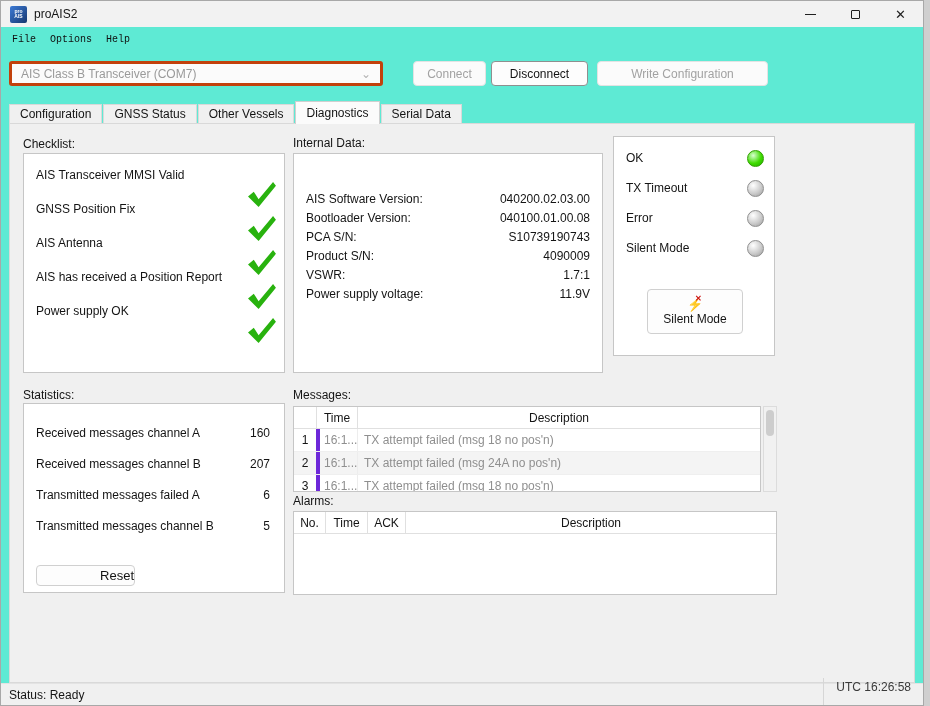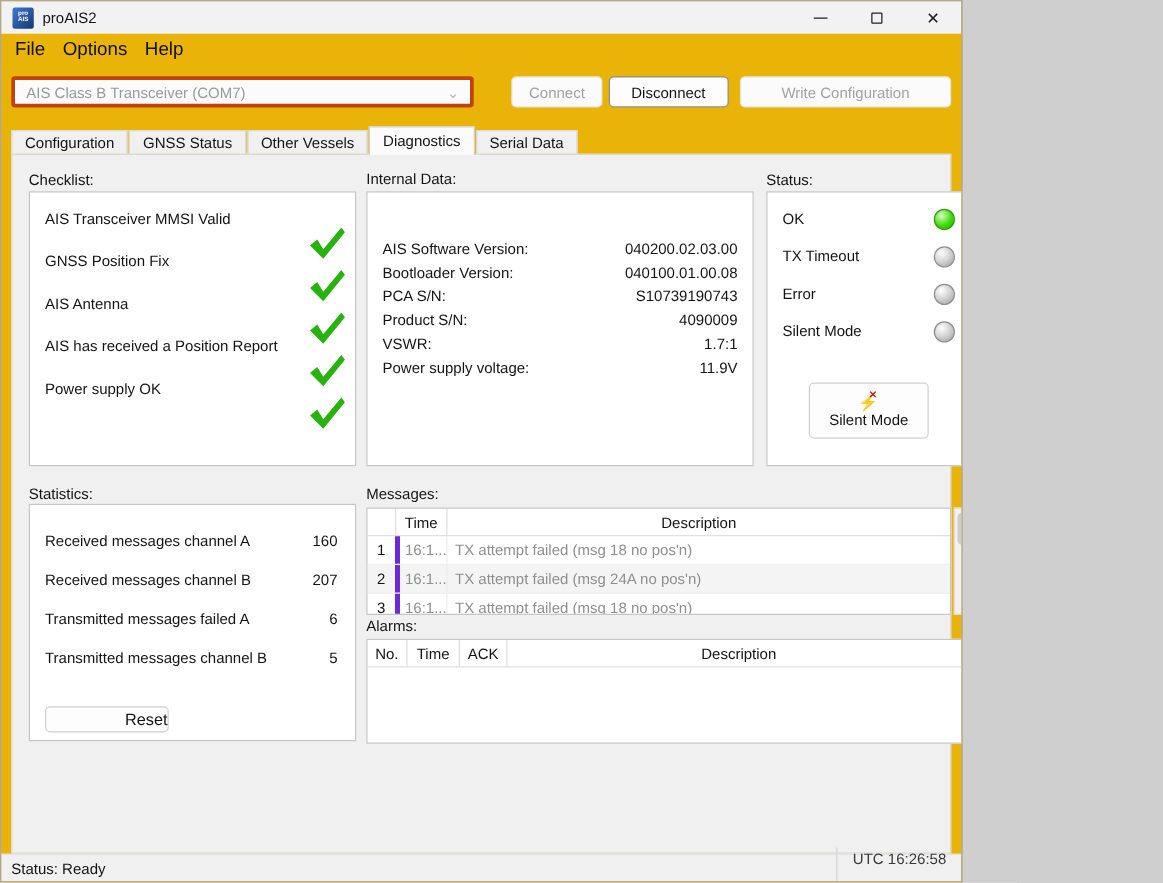--- a/index.html
+++ b/index.html
@@ -1,31 +1,31 @@
 <!DOCTYPE html>
 <html><head>
 <meta charset="utf-8">
 <style>
   * { margin:0; padding:0; box-sizing:border-box; }
   html,body { background:#cfcfcf; }
   body { font-family:"Liberation Sans", sans-serif; }
-  .window { width:770px; height:706px; background:#eab308; position:relative; overflow:hidden; border:1px solid #a8a8a8; }
+  .window { width:924px; height:706px; background:#5eead4; position:relative; overflow:hidden; border:1px solid #a8a8a8; }
 
   
   .titlebar { height:26px; display:flex; align-items:center; padding-left:9px; background:#f2f2f2; }
   .app-icon { width:17px; height:17px; background:linear-gradient(135deg,#3d7bd6 0%,#16376f 100%); color:#fff; font-size:5px; font-weight:bold; line-height:1.1; display:flex; align-items:center; justify-content:center; border-radius:2px; margin-right:7px; text-align:center; }
   .title-text { font-size:12px; color:#141414; }
   .win-controls { margin-left:auto; display:flex; height:100%; }
   .win-btn { width:45px; height:100%; display:flex; align-items:center; justify-content:center; color:#202020; }
   .glyph-min { width:11px; height:1px; background:#202020; display:block; }
   .glyph-max { width:9px; height:9px; border:1px solid #202020; border-radius:1px; display:block; }
   .glyph-close { font-size:13px; }
 
   
-  .menubar { height:24px; display:flex; align-items:center; padding-left:4px; font-size:15px; color:#101010; }
+  .menubar { height:24px; display:flex; align-items:center; padding-left:4px; font-size:10px; color:#101010;font-family:Liberation Mono, monospace; }
   .menu-item { padding:3px 7px; }
 
   
   .toolbar { height:45px; display:flex; align-items:center; padding:0 8px; }
   .combobox { width:374px; height:25px; border:3px solid #c2410c; border-radius:3px; background:#fbfbfb; color:#9a9a9a; font-size:12px; display:flex; align-items:center; padding:0 9px;justify-content:center; }
   .combobox .chev { margin-left:auto; color:#b4b4b4; font-size:12px; line-height:0; }
   .btn { height:25px; border:1px solid #d0d0d0; border-radius:4px; background:#fdfdfd; font-size:12px; color:#141414; font-family:inherit; display:flex; align-items:center; justify-content:center; }
   .btn-connect { width:73px; margin-left:30px; color:#a2a2a2; border-color:#e3e3e3; background:#fbfbfb; }
   .btn-disconnect { width:97px; margin-left:5px; border-color:#8f8f8f; }
   .btn-write { width:171px; margin-left:9px; color:#a2a2a2; border-color:#e3e3e3; background:#fbfbfb; }
@@ -45,21 +45,21 @@
   .chk-row { display:flex; height:34px; padding:0 8px 0 12px;flex-direction:column; }
   .chk-row .txt { font-size:12px; color:#141414; }
   .chk-row svg { margin-left:auto; flex:none; }
 
   
   .box-internal { left:283px; top:29px; width:310px; height:220px; padding:38px 12px 0 12px; }
   .id-row { display:flex; font-size:12px; height:19px; color:#141414; }
   .id-row .val { margin-left:auto; }
 
   
-  .box-status { left:603px; top:29px; width:162px; height:220px; padding-top:6px; }
+  .box-status { left:603px; top:12px; width:162px; height:220px; padding-top:6px; }
   .st-row { display:flex; align-items:center; height:30px; padding:0 10px 0 12px; font-size:12px; color:#141414; }
   .led { width:17px; height:17px; border-radius:50%; margin-left:auto; flex:none;
          background:radial-gradient(circle at 35% 30%, #ffffff, #cccccc 55%, #9a9a9a); border:1px solid #8f8f8f; }
   .led.on { background:radial-gradient(circle at 35% 30%, #d8ffd0, #3fdc00 55%, #1ea800); border-color:#2f9e00; }
   .silent-btn { position:absolute; left:33px; top:152px; width:96px; height:45px; border:1px solid #d0d0d0; border-radius:4px; background:#fdfdfd; display:flex; flex-direction:column; align-items:center; justify-content:center; gap:1px; font-size:12px; color:#141414; font-family:inherit; }
   .bolt { position:relative; font-size:13px; color:#c9a400; line-height:1; }
   .bolt .bx { position:absolute; left:8px; top:-3px; color:#cc1111; font-size:8px; font-weight:bold; }
 
   
   .box-stats { left:13px; top:279px; width:262px; height:190px; padding-top:13px; }

